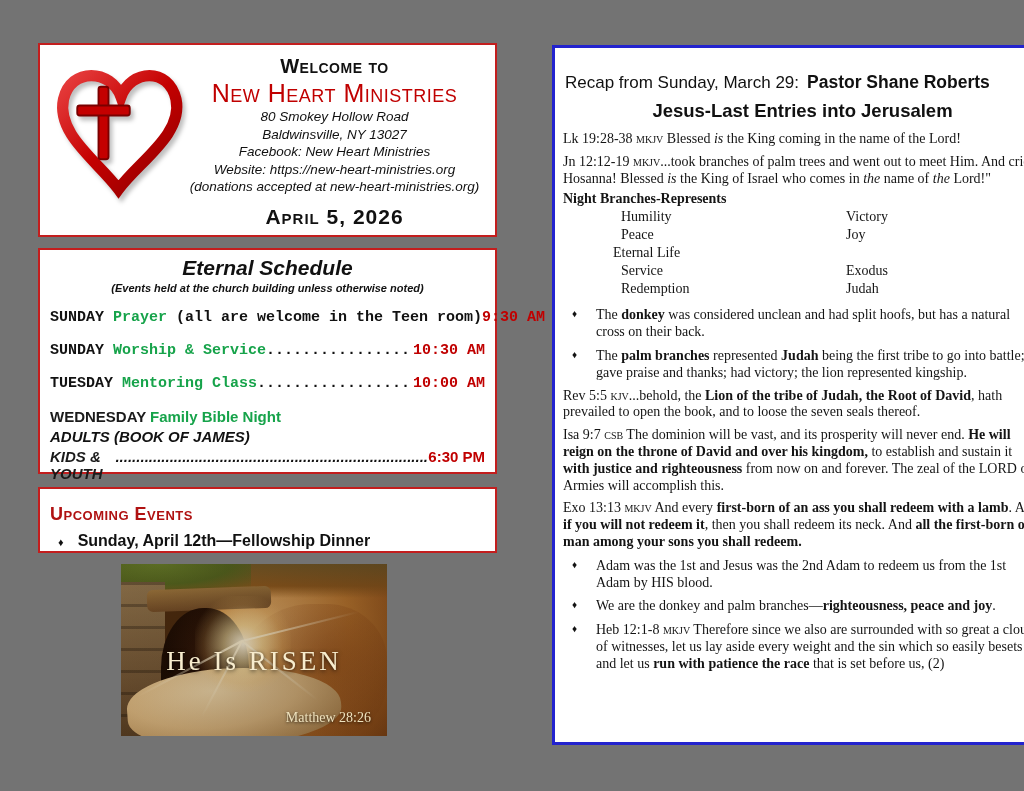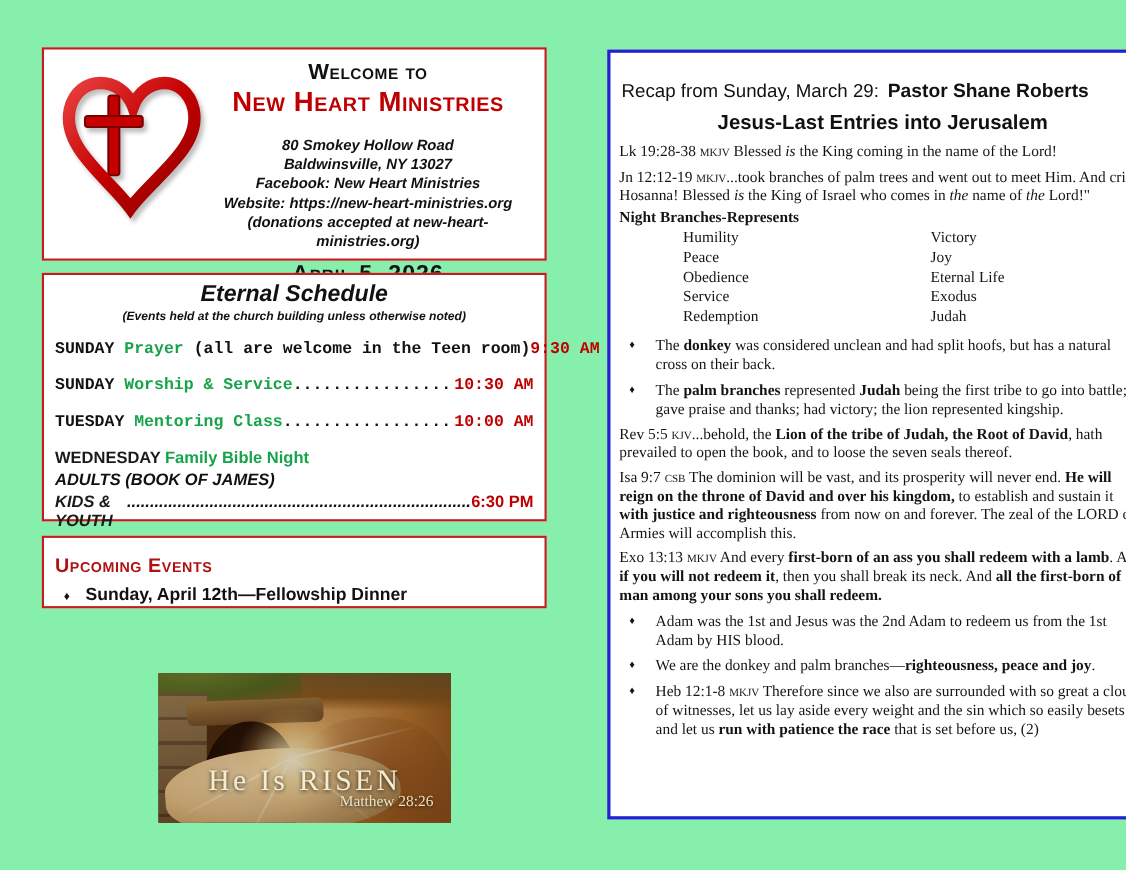--- a/index.html
+++ b/index.html
@@ -1,50 +1,50 @@
 <!DOCTYPE html>
 <html><head>
 <meta charset="utf-8">
 <style>
   html,body{margin:0;padding:0;background:#fff;}
-  .page{position:relative;width:1024px;height:791px;background:#86efac;overflow:hidden;
+  .page{position:relative;width:1024px;height:791px;background:#737373;overflow:hidden;
         font-family:"Liberation Sans",sans-serif;color:#1a1a1a;}
 
   
   .rbox{position:absolute;border:2px solid #c31e1e;background:#fff;box-sizing:border-box;}
   .welcome-box{left:38px;top:43px;width:459px;height:194px;}
   .schedule-box{left:38px;top:248px;width:459px;height:226px;padding:6px 10px;}
   .events-box{left:38px;top:487px;width:459px;height:66px;padding:15px 10px;}
 
   .heart-wrap{position:absolute;left:6px;top:8px;width:150px;height:170px;}
   .welcome-text{position:absolute;left:140px;top:10px;right:6px;text-align:center;}
   .welcome-line1{font-weight:bold;font-variant:small-caps;font-size:20px;letter-spacing:.5px;color:#111;}
-  .welcome-line2{font-weight:bold;font-variant:small-caps;font-size:25px;letter-spacing:.5px;color:#c00000;margin-top:1px;}
-  .addr{font-weight:bold;font-style:italic;font-size:13.5px;line-height:17.5px;margin-top:15px;color:#111;}
+  .welcome-line2{font-weight:normal;font-variant:small-caps;font-size:25px;letter-spacing:.5px;color:#c00000;margin-top:1px;}
+  .addr{font-weight:normal;font-style:italic;font-size:13.5px;line-height:17.5px;margin-top:0;color:#111;}
   .date-line{font-weight:bold;font-variant:small-caps;font-size:21px;letter-spacing:1px;margin-top:9px;color:#111;}
 
   .sched-title{text-align:center;font-weight:bold;font-style:italic;font-size:21px;color:#111;}
   .sched-sub{text-align:center;font-weight:bold;font-style:italic;font-size:11px;margin-top:2px;color:#111;}
   .sched-row{display:flex;align-items:baseline;font-weight:bold;font-size:15px;margin-top:16px;white-space:pre;font-family:Liberation Mono, monospace;}
   .sched-row .day{color:#111;}
   .sched-row .event{color:#16a34a;}
   .sched-row .detail{color:#111;}
   .dots{flex:1 1 auto;overflow:hidden;white-space:nowrap;color:#111;}
   .time{color:#c00000;flex:0 0 auto;}
   .wed-block{margin-top:16px;font-weight:bold;font-size:15px;}
   .wed-line{white-space:pre;}
   .ital-line{font-style:italic;margin-top:3px;color:#111;}
   .kids-row{display:flex;align-items:baseline;font-style:italic;font-weight:bold;font-size:15px;margin-top:3px;}
 
   .events-title{font-weight:bold;font-variant:small-caps;font-size:18px;letter-spacing:.5px;color:#b01212;}
   .event-item{display:flex;align-items:baseline;margin-top:7px;font-weight:bold;font-size:16px;color:#111;}
   .event-item .glyph{font-size:11px;margin:0 14px 0 8px;}
 
   
-  .pic{position:absolute;left:144px;top:564px;width:266px;height:136px;overflow:hidden;background:#43280f;margin-top:48px;}
+  .pic{position:absolute;left:121px;top:564px;width:266px;height:172px;overflow:hidden;background:#43280f;}
   .pic div{position:absolute;}
   .ly-topband{top:0;left:0;right:0;height:34px;background:linear-gradient(to bottom,#6f5a2a,#8a5a20 65%,rgba(90,50,10,0));}
   .ly-grass{top:0;left:0;width:130px;height:26px;background:radial-gradient(ellipse at 30% 0%,#5d7a2a 0%,#4c6420 55%,rgba(70,90,25,0) 100%);}
   .ly-leftrocks{left:0;top:18px;width:44px;height:164px;background:
       repeating-linear-gradient(to bottom,rgba(0,0,0,.28) 0 3px,rgba(0,0,0,0) 3px 22px),
       linear-gradient(to bottom,#8a7450,#6b5436 60%,#4e3a22);}
   .ly-rockright{right:-24px;top:6px;width:216px;height:196px;border-radius:42% 18% 30% 46%;
       background:radial-gradient(circle at 32% 28%,#dcae6e 0%,#bd7c33 42%,#94541c 72%,#5e2f0e 100%);}
   .ly-rocktex{right:0;top:40px;width:150px;height:140px;border-radius:50% 40% 45% 50%;
       background:radial-gradient(circle at 60% 40%,rgba(120,50,10,.45) 0%,rgba(120,50,10,0) 70%);}
@@ -192,21 +192,20 @@
         </div>
         <div class="rep-row">
           <div class="c1">Humility</div>
           <div class="c2">Victory</div>
         </div>
         <div class="rep-row">
           <div class="c1">Peace</div>
           <div class="c2">Joy</div>
         </div>
         <div class="rep-row">
-          <div class="c1">Obedience</div>
           <div class="c2">Eternal Life</div>
         </div>
         <div class="rep-row">
           <div class="c1">Service</div>
           <div class="c2">Exodus</div>
         </div>
         <div class="rep-row">
           <div class="c1">Redemption</div>
           <div class="c2">Judah</div>
         </div>
@@ -216,21 +215,21 @@
         <span class="glyph">♦</span>
         <span><span>The </span><span class="b">donkey</span><span> was considered unclean and had split hoofs, but has a natural cross on their back.</span></span>
       </div>
       <div class="bullet">
         <span class="glyph">♦</span>
         <span><span>The </span><span class="b">palm branches</span><span> represented </span><span class="b">Judah</span><span> being the first tribe to go into battle; gave praise and thanks; had victory; the lion represented kingship.</span></span>
       </div>
 
       <div class="para"><span>Rev 5:5  </span><span class="sc">kjv</span><span>...behold, the </span><span class="b">Lion of the tribe of Judah, the Root of David</span><span>, hath prevailed to open the book, and to loose the seven seals thereof.</span></div>
       <div class="para"><span>Isa 9:7 </span><span class="sc">csb</span><span>  The dominion will be vast, and its prosperity will never end. </span><span class="b">He will reign on the throne of David and over his kingdom,</span><span> to establish and sustain it </span><span class="b">with justice and righteousness</span><span> from now on and forever. The zeal of the LORD of Armies will accomplish this.</span></div>
-      <div class="para"><span>Exo 13:13 </span><span class="sc">mkjv</span><span>  And every </span><span class="b">first-born of an ass you shall redeem with a lamb</span><span>. And </span><span class="b">if you will not redeem it</span><span>, then you shall break its neck. And </span><span class="b">all the first-born of man among your sons you shall redeem.</span></div>
+      <div class="para"><span>Exo 13:13 </span><span class="sc">mkjv</span><span>  And every </span><span class="b">first-born of an ass you shall redeem with a lamb</span><span>. And </span><span class="b">if you will not redeem it</span><span>, then you shall redeem its neck. And </span><span class="b">all the first-born of man among your sons you shall redeem.</span></div>
 
       <div class="bullet">
         <span class="glyph">♦</span>
         <span><span>Adam was the 1st and Jesus was the 2nd Adam to redeem us from the 1st Adam by HIS blood.</span></span>
       </div>
       <div class="bullet">
         <span class="glyph">♦</span>
         <span><span>We are the donkey and palm branches—</span><span class="b">righteousness, peace and joy</span><span>.</span></span>
       </div>
       <div class="bullet">

